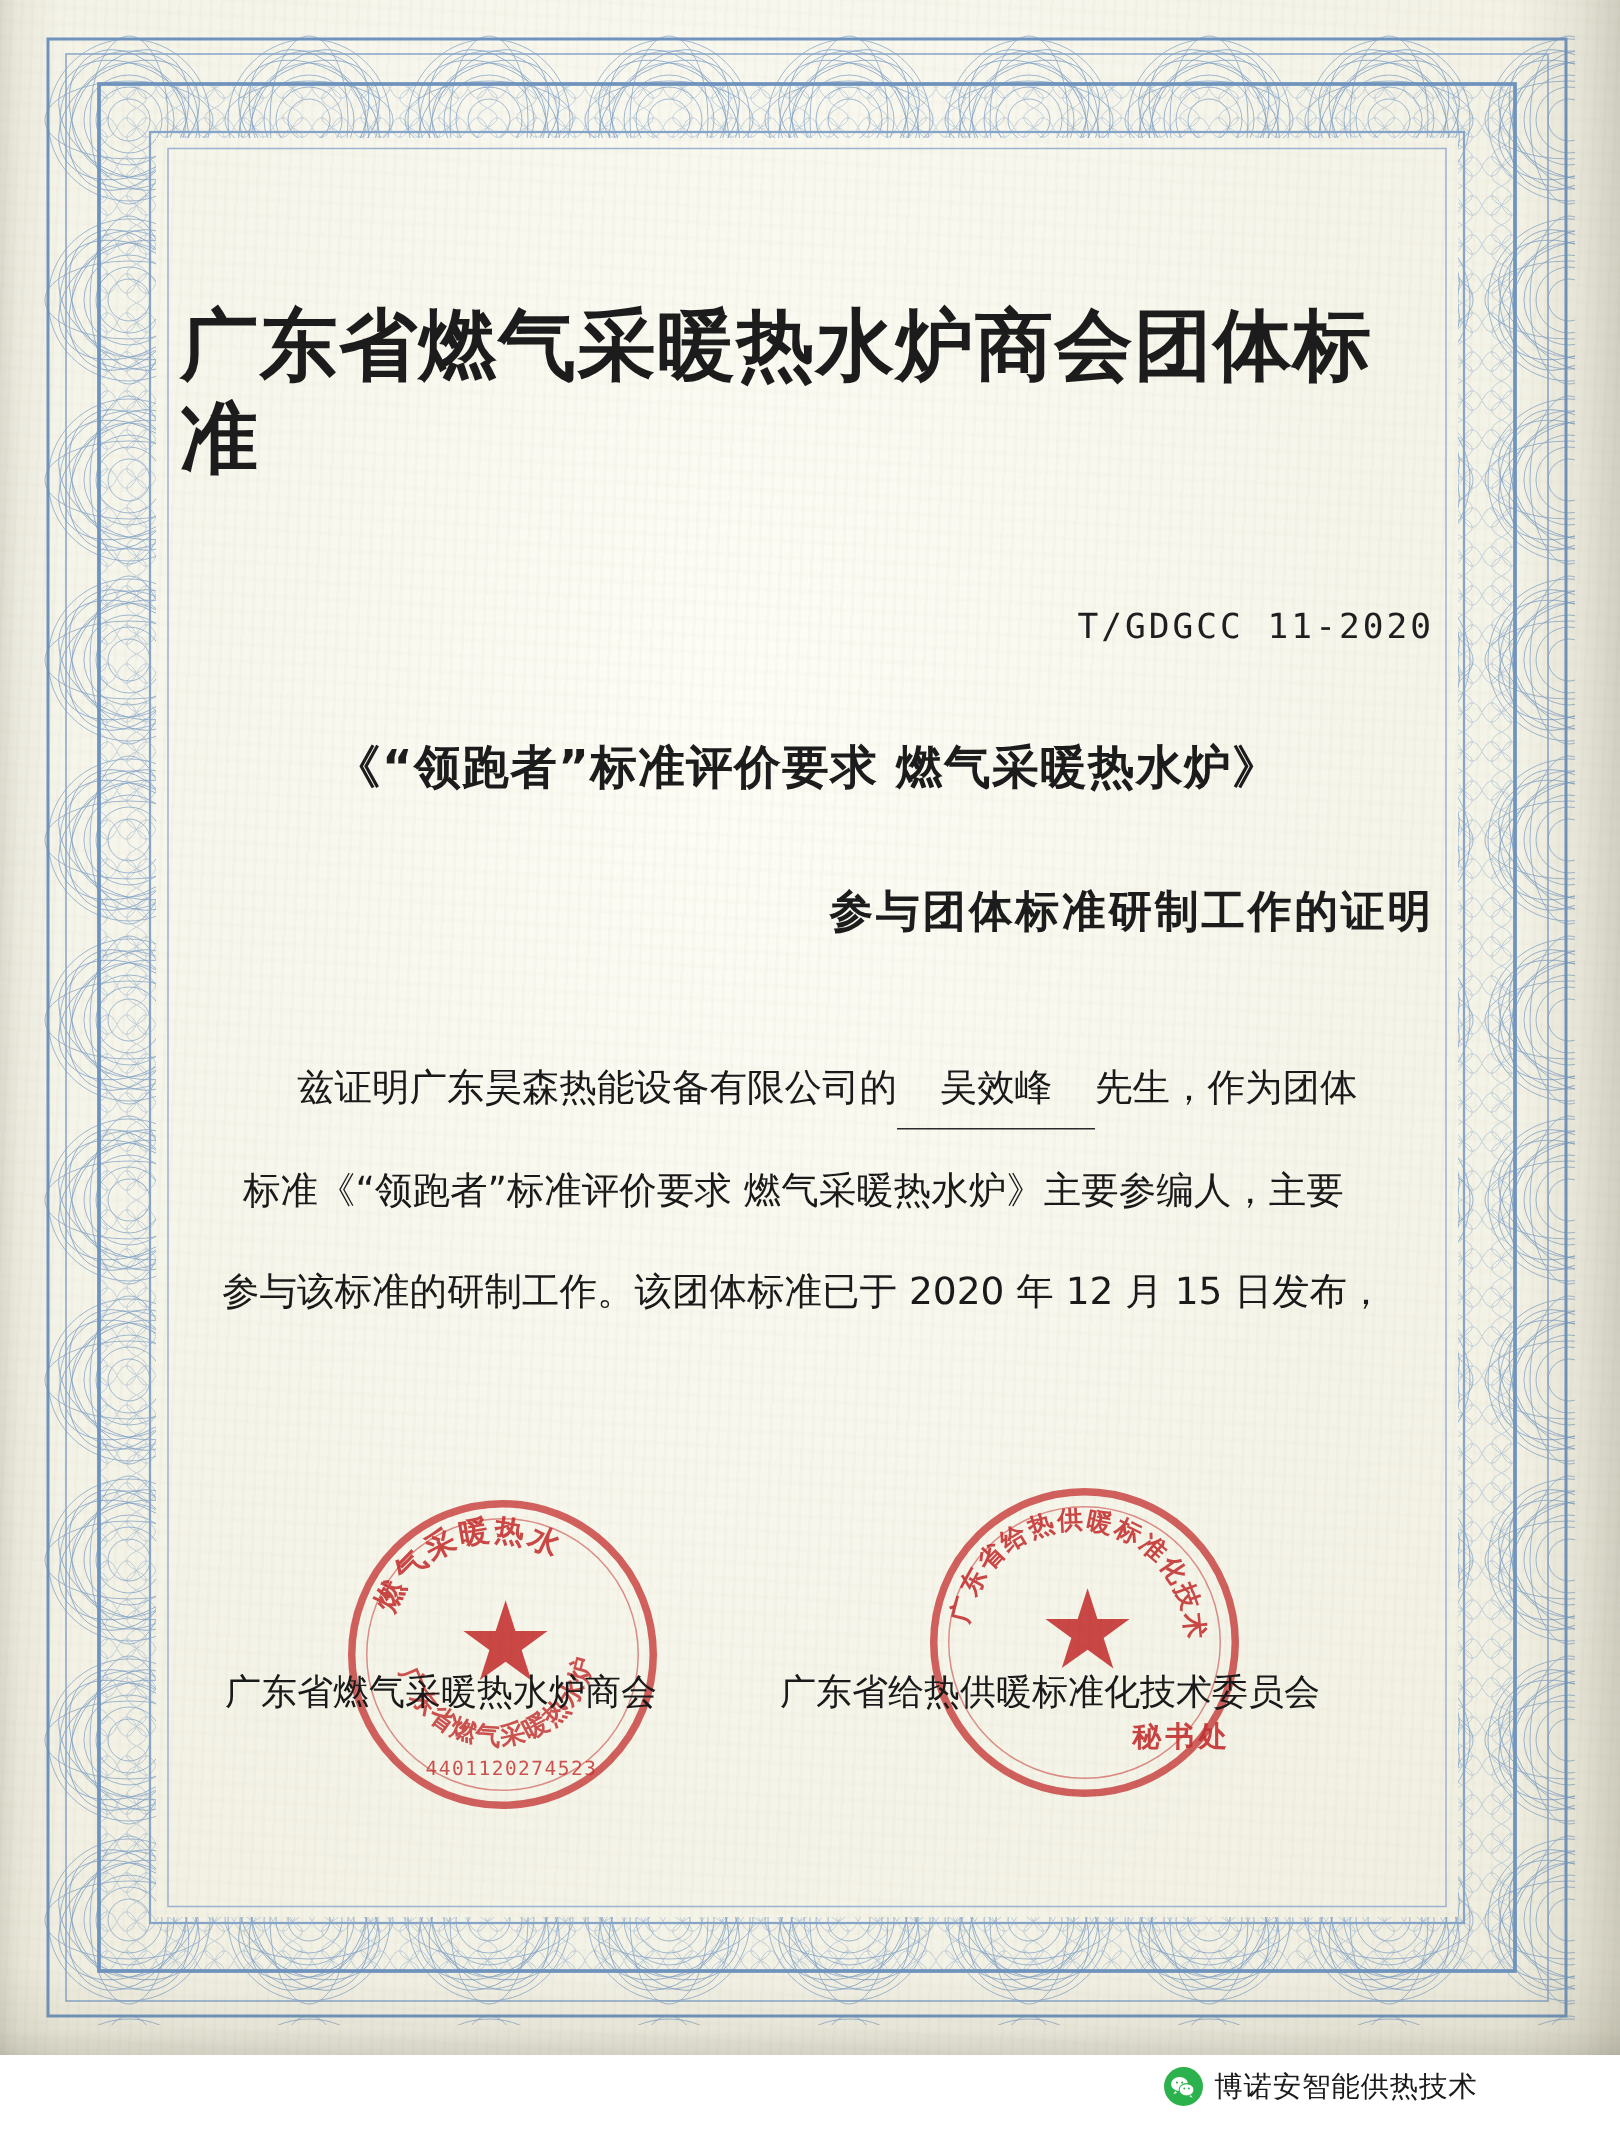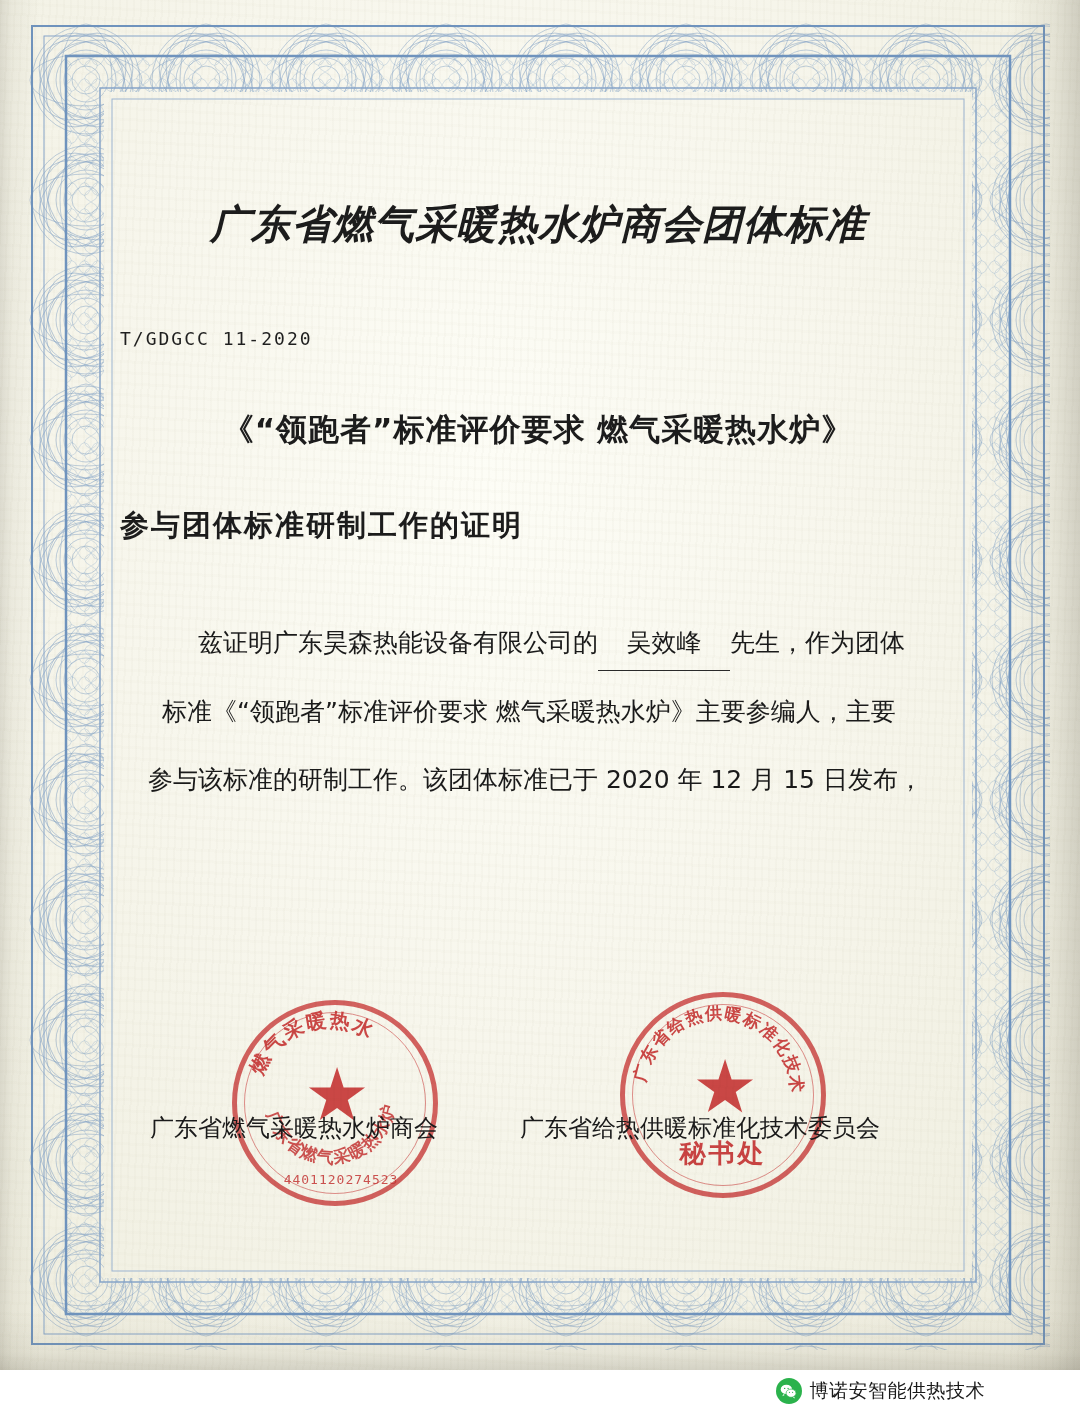--- a/index.html
+++ b/index.html
@@ -63,48 +63,46 @@
   .guilloche-outer svg { display: block; }
 
   
   .content {
     position: absolute;
     left: 120px;
     top: 200px;
     width: 836px;
   }
   .cert-title {
-    text-align: center;
     font-family: "DejaVu Sans", "Liberation Sans", sans-serif;
     font-weight: 700;
-    font-size: 40px;
+    font-size: 52px;
     letter-spacing: 1px;
     color: #1c1c1c;
     line-height: 1.2;
-    font-style: italic;
   }
   .cert-code {
-    text-align: left;
+    text-align: right;
     margin-top: 80px;
     font-family: "DejaVu Sans Mono", "Liberation Mono", monospace;
-    font-size: 18px;
+    font-size: 23px;
     letter-spacing: 2px;
     color: #1f1f1f;
   }
   .cert-standard-name {
     text-align: center;
     margin-top: 60px;
     font-family: "DejaVu Sans", "Liberation Sans", sans-serif;
     font-weight: 700;
     font-size: 31px;
     letter-spacing: 1px;
     color: #1c1c1c;
   }
   .cert-subtitle {
-    text-align: left;
+    text-align: right;
     margin-top: 55px;
     font-family: "DejaVu Sans", "Liberation Sans", sans-serif;
     font-weight: 700;
     font-size: 29px;
     letter-spacing: 2px;
     color: #1c1c1c;
   }
 
   .cert-body {
     margin-top: 70px;
@@ -182,24 +180,24 @@
   }
   .seal-arc-text {
     position: absolute;
     inset: 0;
   }
   .seal-arc-text svg { display:block; }
   .seal-bottom-text {
     position: absolute;
     left: 0; right: 0;
     bottom: 22px;
-    text-align: center;
+    text-align: right;
     color: rgba(198, 26, 28, .92);
     font-family: "DejaVu Sans", "Liberation Sans", sans-serif;
-    font-size: 26px;
+    font-size: 19px;
     letter-spacing: 3px;
     font-weight: 700;
   }
   .seal-code {
     position: absolute;
     left: 12px; right: 0;
     bottom: 14px;
     text-align: center;
     color: rgba(198, 26, 28, .85);
     font-family: "DejaVu Sans Mono", "Liberation Mono", monospace;

